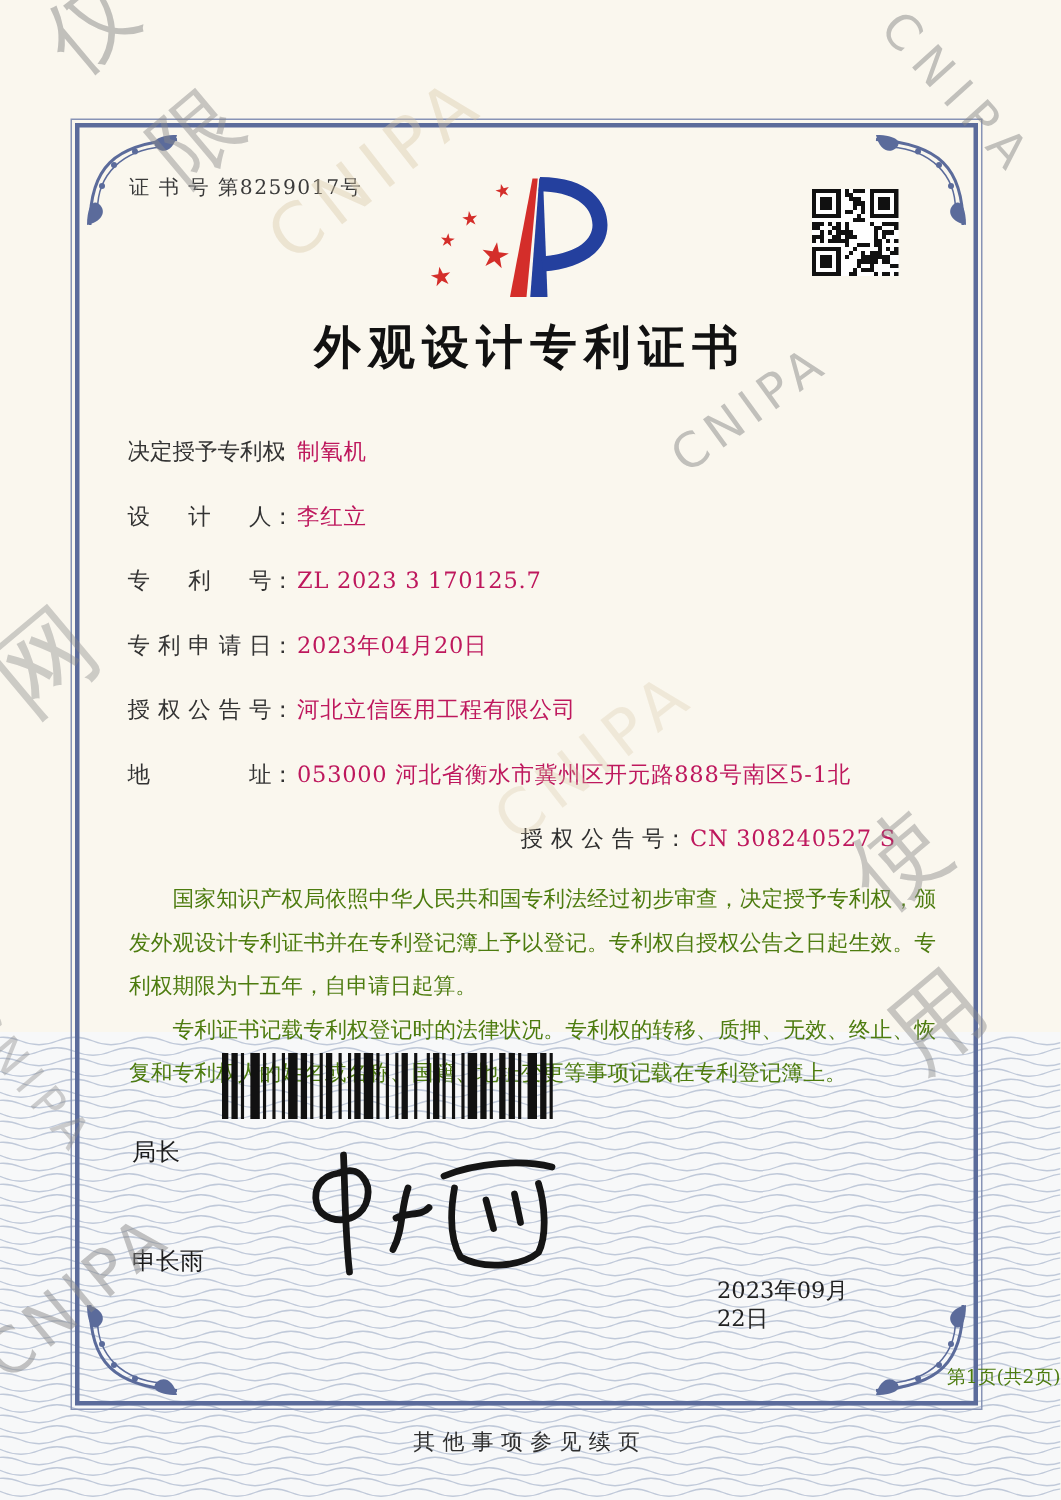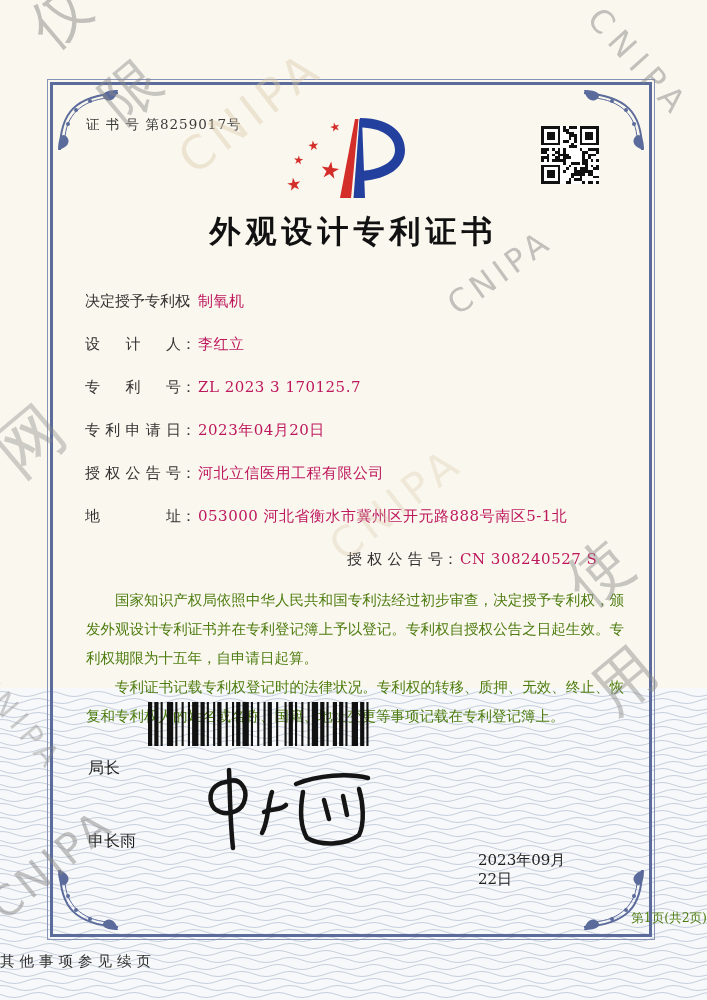--- a/index.html
+++ b/index.html
@@ -46,21 +46,21 @@
   .paras p{margin:0;text-indent:2em;}
   #barcode{position:absolute;left:148px;top:702px;width:252px;height:44px;background:transparent;}
   .officer-title{position:absolute;left:88px;top:758px;font-size:16px;color:#1c1c1c;
     font-family:"DejaVu Sans","Liberation Sans",sans-serif;}
   .officer-name{position:absolute;left:88px;top:831px;font-size:16px;color:#1c1c1c;
     font-family:Liberation Mono, monospace;}
   #signature{position:absolute;left:196px;top:760px;width:185px;height:98px;}
   #signature path{fill:none;stroke:#151515;stroke-width:4.5;stroke-linecap:round;stroke-linejoin:round;}
   .issue-date{position:absolute;left:478px;top:851px;font-size:15px;color:#222;}
   .page-info{position:absolute;left:0;top:910px;width:707px;text-align:right;font-size:12.5px;color:#4d7c0f;}
-  .footer-note{position:absolute;left:0;top:952px;width:707px;
+  .footer-note{position:absolute;left:0;top:952px;width:707px;text-align:center;
     font-size:14.5px;letter-spacing:5px;color:#2e2e2e;}
   
   .wm-layer{position:absolute;left:0;top:0;width:707px;height:1000px;z-index:5;pointer-events:none;}
   .wm{position:absolute;font-family:"DejaVu Sans","Liberation Sans",sans-serif;
     color:#8a8a8a;transform-origin:left top;white-space:nowrap;}
   .wm0{left:14px;top:6px;font-size:58px;transform:rotate(-40deg);opacity:.5;}
   .wm1{left:84px;top:80px;font-size:58px;transform:rotate(-40deg);opacity:.45;}
   .wm2{left:608px;top:0px;font-size:32px;letter-spacing:8px;transform:rotate(48deg);opacity:.5;}
   .wm3{left:168px;top:142px;font-size:46px;letter-spacing:6px;transform:rotate(-38deg);color:#d8c8a8;opacity:.4;}
   .wm4{left:440px;top:292px;font-size:32px;letter-spacing:5px;transform:rotate(-36deg);opacity:.5;}

